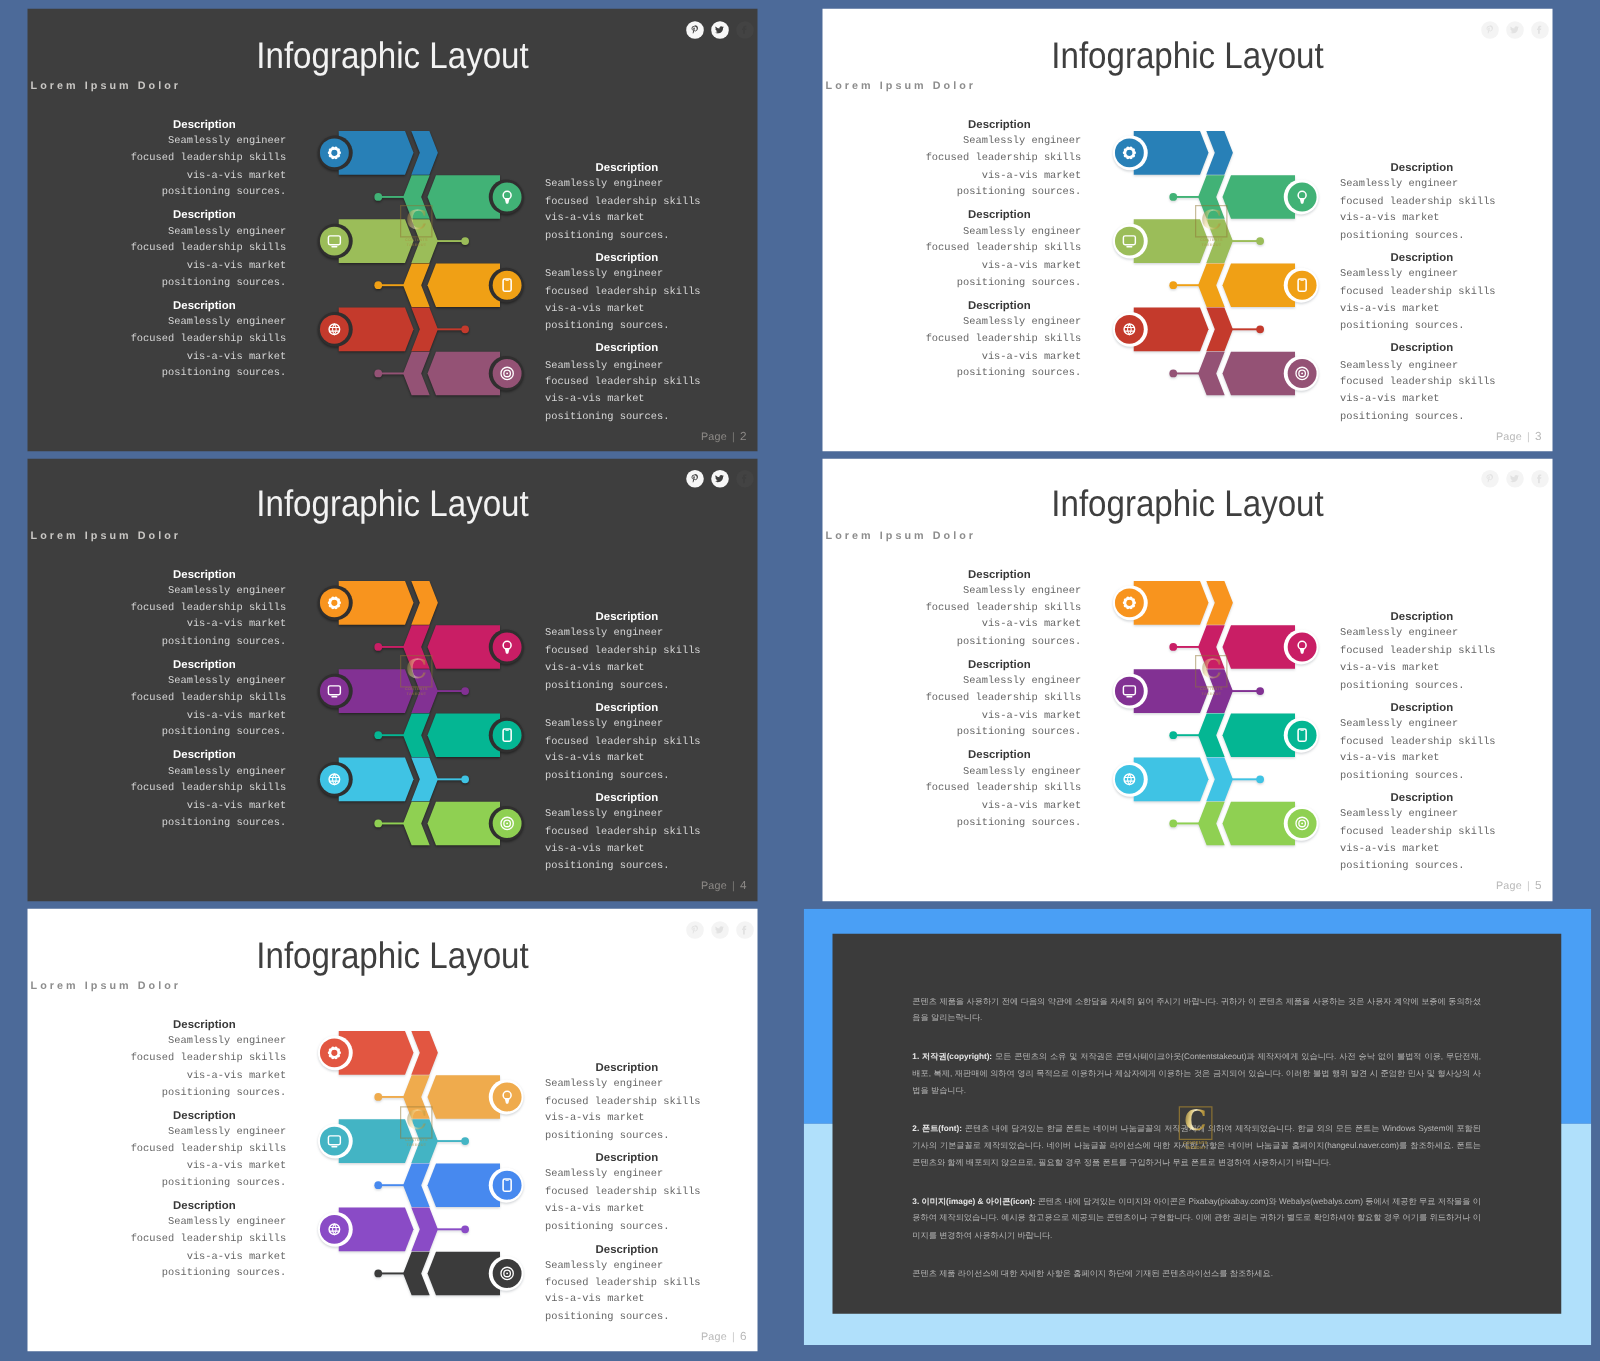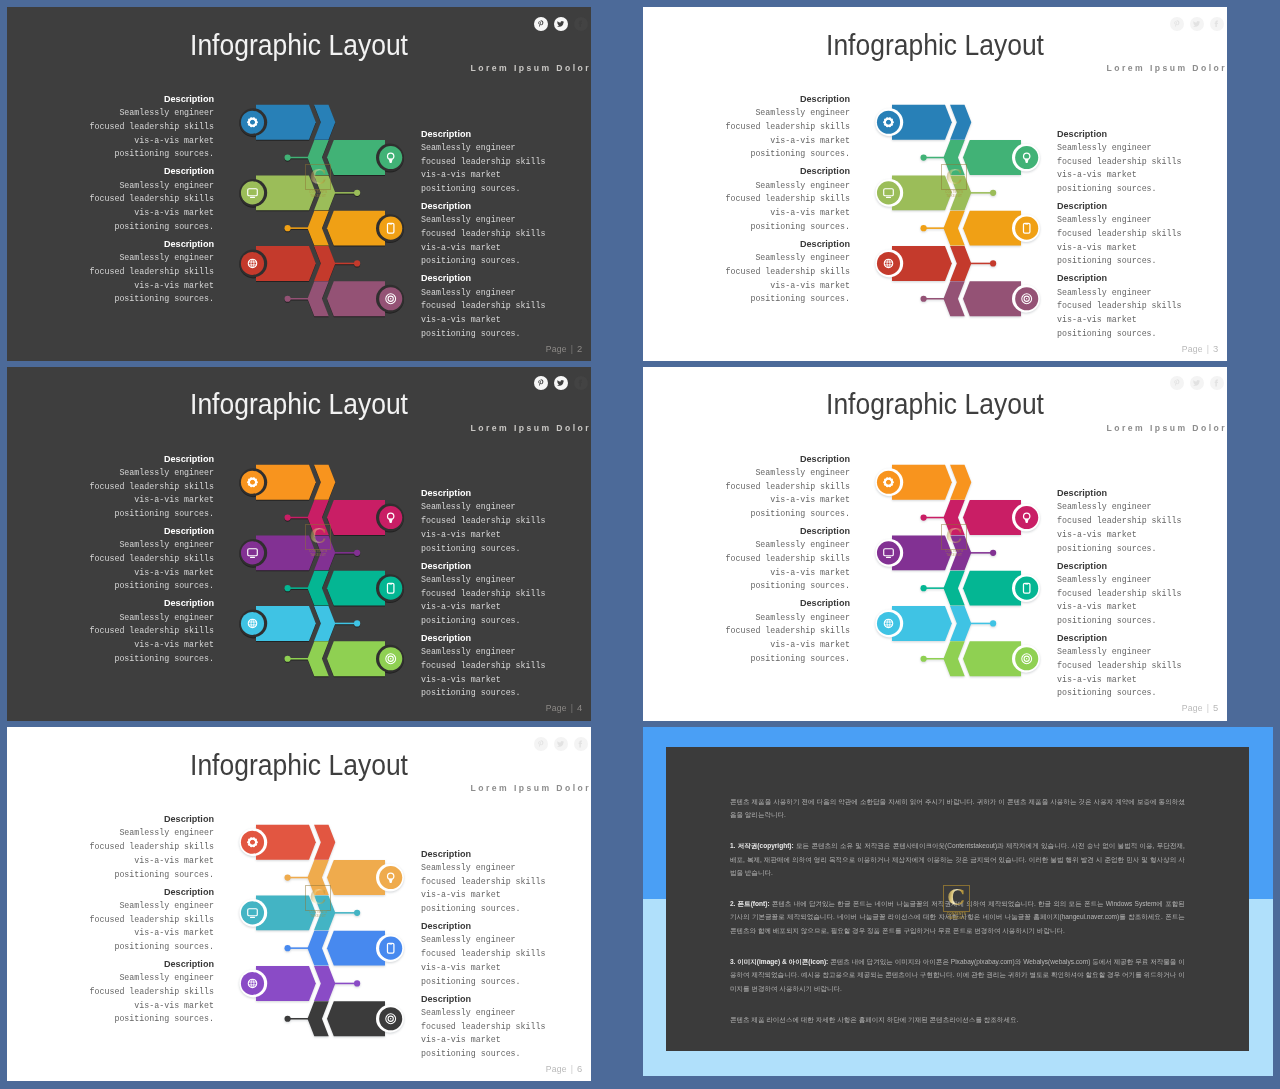--- a/index.html
+++ b/index.html
@@ -3,48 +3,48 @@
 <meta charset="utf-8">
 <title>Infographic Layout</title>
 <style>
   html,body{margin:0;padding:0;}
   body{width:1280px;height:1089px;background:#4c6a99;overflow:hidden;
        font-family:"Liberation Sans",sans-serif;-webkit-font-smoothing:antialiased;}
   .grid{position:relative;width:1280px;height:1089px;}
   .cell{position:absolute;width:630px;height:354px;box-sizing:border-box;}
   .cell.c1{left:7px;}  .cell.c2{left:643px;}
   .cell.r1{top:7px;}   .cell.r2{top:366.6px;} .cell.r3{top:727.2px;}
-  .slide{position:absolute;left:0;top:0;width:584px;height:354px;overflow:hidden;}
+  .slide{position:absolute;left:15px;top:0;width:584px;height:354px;overflow:hidden;}
   .slide.dark{background:#3e3e3e;}
   .slide.light{background:#ffffff;}
 
   .title{position:absolute;left:0;right:0;top:22.8px;text-align:center;
          font-size:29.6px;font-weight:400;line-height:1;
          transform:scaleX(.895);transform-origin:50% 0;}
-  .subtitle{position:absolute;left:0;right:0;top:57.0px;text-align:right;
+  .subtitle{position:absolute;left:0;right:0;top:57.0px;text-align:left;
          font-size:8.6px;font-weight:700;letter-spacing:2.45px;line-height:1;
          text-indent:2.45px;}
   .dark .title{color:#f2f2f2;} .dark .subtitle{color:#c9c7c4;}
   .light .title{color:#3f3f3f;} .light .subtitle{color:#8d8d8d;}
 
   .socials{position:absolute;top:9.8px;right:3.4px;display:flex;gap:6.0px;}
   .soc{width:13.8px;height:13.8px;border-radius:50%;display:flex;align-items:center;
        justify-content:center;}
   .dark .soc{background:#f7f7f7;color:#3e3e3e;}
   .dark .soc:nth-child(3){background:#434343;color:#3e3e3e;}
   .light .soc{background:#f4f4f4;color:#e2e2e2;}
   .soc svg{width:7.6px;height:7.6px;display:block;}
 
   .pagefoot{position:absolute;right:8.5px;bottom:7.5px;font-size:8.6px;letter-spacing:.2px;}
   .dark .pagefoot{color:#8d8a87;margin-top:45px;} .light .pagefoot{color:#b9b9b9;}
   .pagefoot .sep{display:inline-block;margin:0 4px;opacity:.75;}
   .pagefoot .num{font-size:9.4px;}
 
   .txtblk{position:absolute;width:131px;font-size:8.3px;line-height:13.75px;}
-  .txtblk .h{font-weight:700;font-size:9.1px;line-height:14.2px;display:block;}
+  .txtblk .h{font-weight:700;font-size:9.1px;line-height:14.2px;display:block;text-align:center;}
   .txtblk .b{display:block;font-family:Liberation Mono, monospace;}
   .txtblk.L{text-align:right;left:76px;}
   .txtblk.R{text-align:left;left:414px;}
   .dark .txtblk{color:#d5d5d5;} .dark .txtblk .h{color:#ffffff;}
   .light .txtblk{color:#666666;} .light .txtblk .h{color:#383838;}
 
   svg.info{position:absolute;left:0;top:0;width:630px;height:354px;overflow:visible;}
   .dark svg.info{filter:drop-shadow(0.6px 1.1px 0.7px rgba(0,0,0,.45));}
   .light svg.info{filter:drop-shadow(0.6px 1.1px 0.9px rgba(90,100,110,.28));}
 

